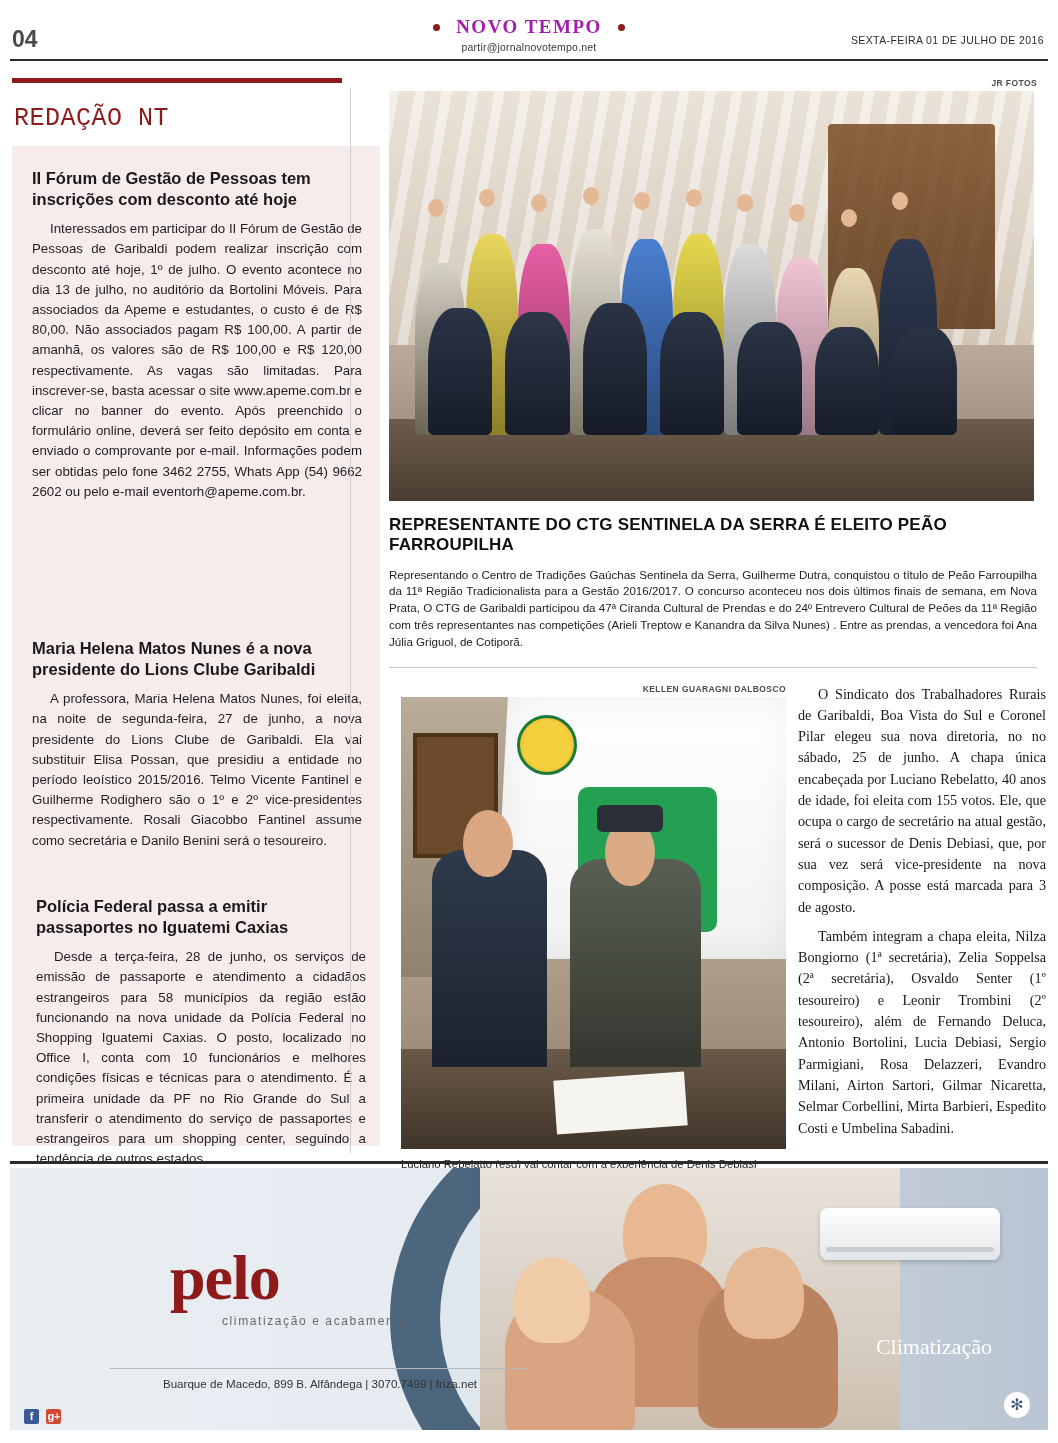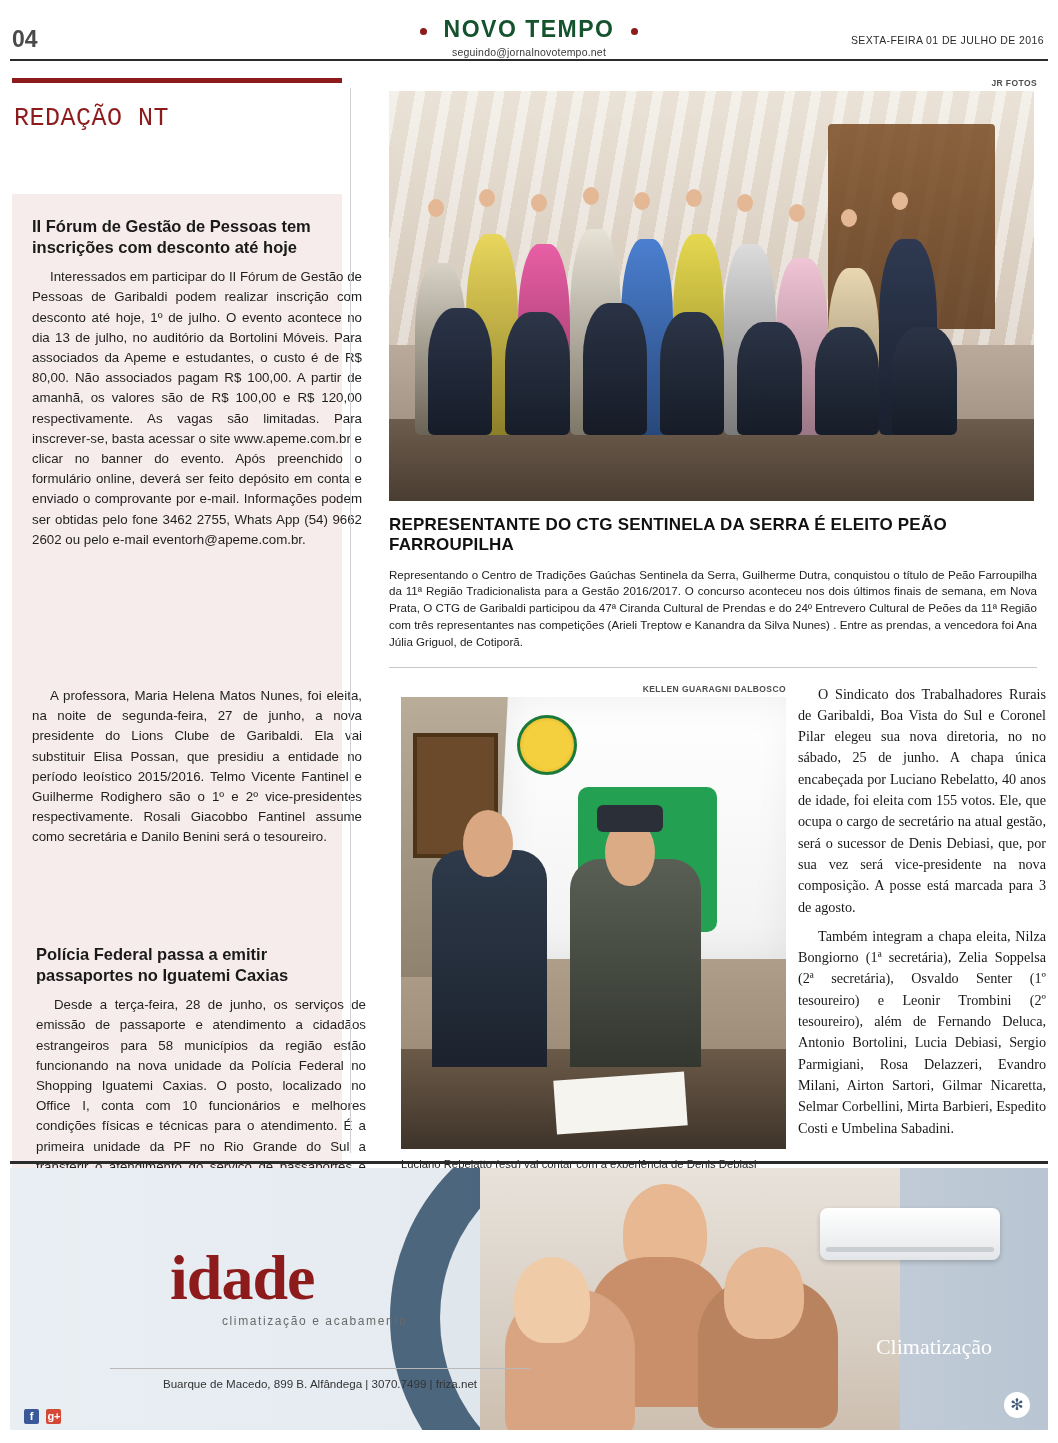--- a/index.html
+++ b/index.html
@@ -17,22 +17,22 @@
   }
   .page-num{
     position:absolute;left:12px;top:26px;
     font-family:"Liberation Sans",sans-serif;
     font-size:23px;font-weight:bold;color:#4a4a4a;letter-spacing:0px;
   }
   .mast-center{
     position:absolute;left:0;top:16px;width:1058px;text-align:center;
   }
   .mast-title{
-    font-family:Liberation Sans, sans-serif;
-    font-size:23px;font-weight:bold;color:#14532d;letter-spacing:1.5px;
+    font-family:Liberation Serif, serif;
+    font-size:19px;font-weight:bold;color:#a21caf;letter-spacing:1.5px;
     display:inline-block;
   }
   .mast-dot{
     display:inline-block;width:7px;height:7px;border-radius:50%;
     background:#8d1b1b;vertical-align:middle;margin:0 12px 3px 12px;
   }
   .mast-email{
     margin-top:3px;
     font-family:"Liberation Sans",sans-serif;
     font-size:10.5px;color:#3a3a3a;letter-spacing:0.2px;
@@ -52,23 +52,22 @@
   }
   .left-top-bar{
     position:absolute;left:0;top:0;width:330px;height:5px;background:#8d1b1b;
   }
   .section-title{
     position:absolute;left:2px;top:26px;
     font-family:Liberation Mono, monospace;
     font-size:25px;color:#8d1b1b;letter-spacing:0.5px;
   }
   .left-panel{
-    position:absolute;left:0;top:68px;width:330px;height:1000px;
+    position:absolute;left:0;top:68px;width:368px;height:1000px;
     background:#f7ecec;
-    margin-top:48px;
   }
   .article{padding:0 20px;}
   .art-h{
     font-family:"Liberation Sans",sans-serif;
     font-weight:bold;font-size:16.5px;line-height:1.28;color:#1a1a1a;
     margin:0 0 9px 0;
   }
   .art-p{
     font-family:"Liberation Sans",sans-serif;
     font-size:13.3px;line-height:1.52;color:#1f1f1f;
@@ -273,37 +272,38 @@
 </style>
 </head>
 <body>
 
 <div class="masthead">
   <div class="page-num">04</div>
   <div class="mast-center">
     <span class="mast-dot"></span>
     <span class="mast-title">NOVO TEMPO</span>
     <span class="mast-dot"></span>
-    <div class="mast-email">seguindo@jornalnovotempo.net</div>
+    <div class="mast-email">partir@jornalnovotempo.net</div>
   </div>
   <div class="mast-date">SEXTA-FEIRA 01 DE JULHO DE 2016</div>
   <div class="mast-rule"></div>
 </div>
 
 <div class="left-col">
   <div class="left-top-bar"></div>
   <div class="section-title">REDAÇÃO NT</div>
   <div class="left-panel">
 
     <div id="art1-wrap" class="article">
       <h2 class="art-h">II Fórum de Gestão de Pessoas tem inscrições com desconto até hoje</h2>
       <p class="art-p">Interessados em participar do II Fórum de Gestão de Pessoas de Garibaldi podem realizar inscrição com desconto até hoje, 1º de julho. O evento acontece no dia 13 de julho, no auditório da Bortolini Móveis. Para associados da Apeme e estudantes, o custo é de R$ 80,00. Não associados pagam R$ 100,00. A partir de amanhã, os valores são de R$ 100,00 e R$ 120,00 respectivamente. As vagas são limitadas. Para inscrever-se, basta acessar o site www.apeme.com.br e clicar no banner do evento. Após preenchido o formulário online, deverá ser feito depósito em conta e enviado o comprovante por e-mail. Informações podem ser obtidas pelo fone 3462 2755, Whats App (54) 9662 2602 ou pelo e-mail eventorh@apeme.com.br.</p>
     </div>
 
     <div id="art2-wrap" class="article">
+      <h2 class="art-h">Maria Helena Matos Nunes é a nova presidente do Lions Clube Garibaldi</h2>
       <p class="art-p">A professora, Maria Helena Matos Nunes, foi eleita, na noite de segunda-feira, 27 de junho, a nova presidente do Lions Clube de Garibaldi. Ela vai substituir Elisa Possan, que presidiu a entidade no período leoístico 2015/2016. Telmo Vicente Fantinel e Guilherme Rodighero são o 1º e 2º vice-presidentes respectivamente. Rosali Giacobbo Fantinel assume como secretária e Danilo Benini será o tesoureiro.</p>
     </div>
 
     <div id="art3-wrap" class="article">
       <h2 class="art-h">Polícia Federal passa a emitir passaportes no Iguatemi Caxias</h2>
       <p class="art-p">Desde a terça-feira, 28 de junho, os serviços de emissão de passaporte e atendimento a cidadãos estrangeiros para 58 municípios da região estão funcionando na nova unidade da Polícia Federal no Shopping Iguatemi Caxias. O posto, localizado no Office I, conta com 10 funcionários e melhores condições físicas e técnicas para o atendimento. É a primeira unidade da PF no Rio Grande do Sul a transferir o atendimento do serviço de passaportes e estrangeiros para um shopping center, seguindo a tendência de outros estados.</p>
     </div>
 
   </div>
 </div>
@@ -396,21 +396,21 @@
     <div class="person" style="left:8%;top:34%;width:76px;height:86px;background:#f0cba8;"></div>
     <div class="person" style="left:52%;top:42%;width:140px;height:150px;background:#b9835f;border-radius:60px 60px 20px 20px;"></div>
     <div class="person" style="left:58%;top:30%;width:80px;height:92px;background:#e6b894;"></div>
     <div style="position:absolute;left:0;bottom:0;width:100%;height:26%;background:linear-gradient(180deg,#cfc3b4,#b6a头);"></div>
   </div>
 
   <div class="ad-ac"></div>
   <div class="ad-word">Climatização</div>
 
   <div class="ad-logo">
-    <div class="ad-logo-text">idade</div>
+    <div class="ad-logo-text">pelo</div>
     <div class="ad-logo-sub">climatização e acabamento</div>
   </div>
 
   <div class="ad-addr">Buarque de Macedo, 899 B. Alfândega  |  3070.7499  |  friza.net</div>
 
   <div class="soc">
     <span class="fb">f</span>
     <span class="gp">g+</span>
   </div>
 

